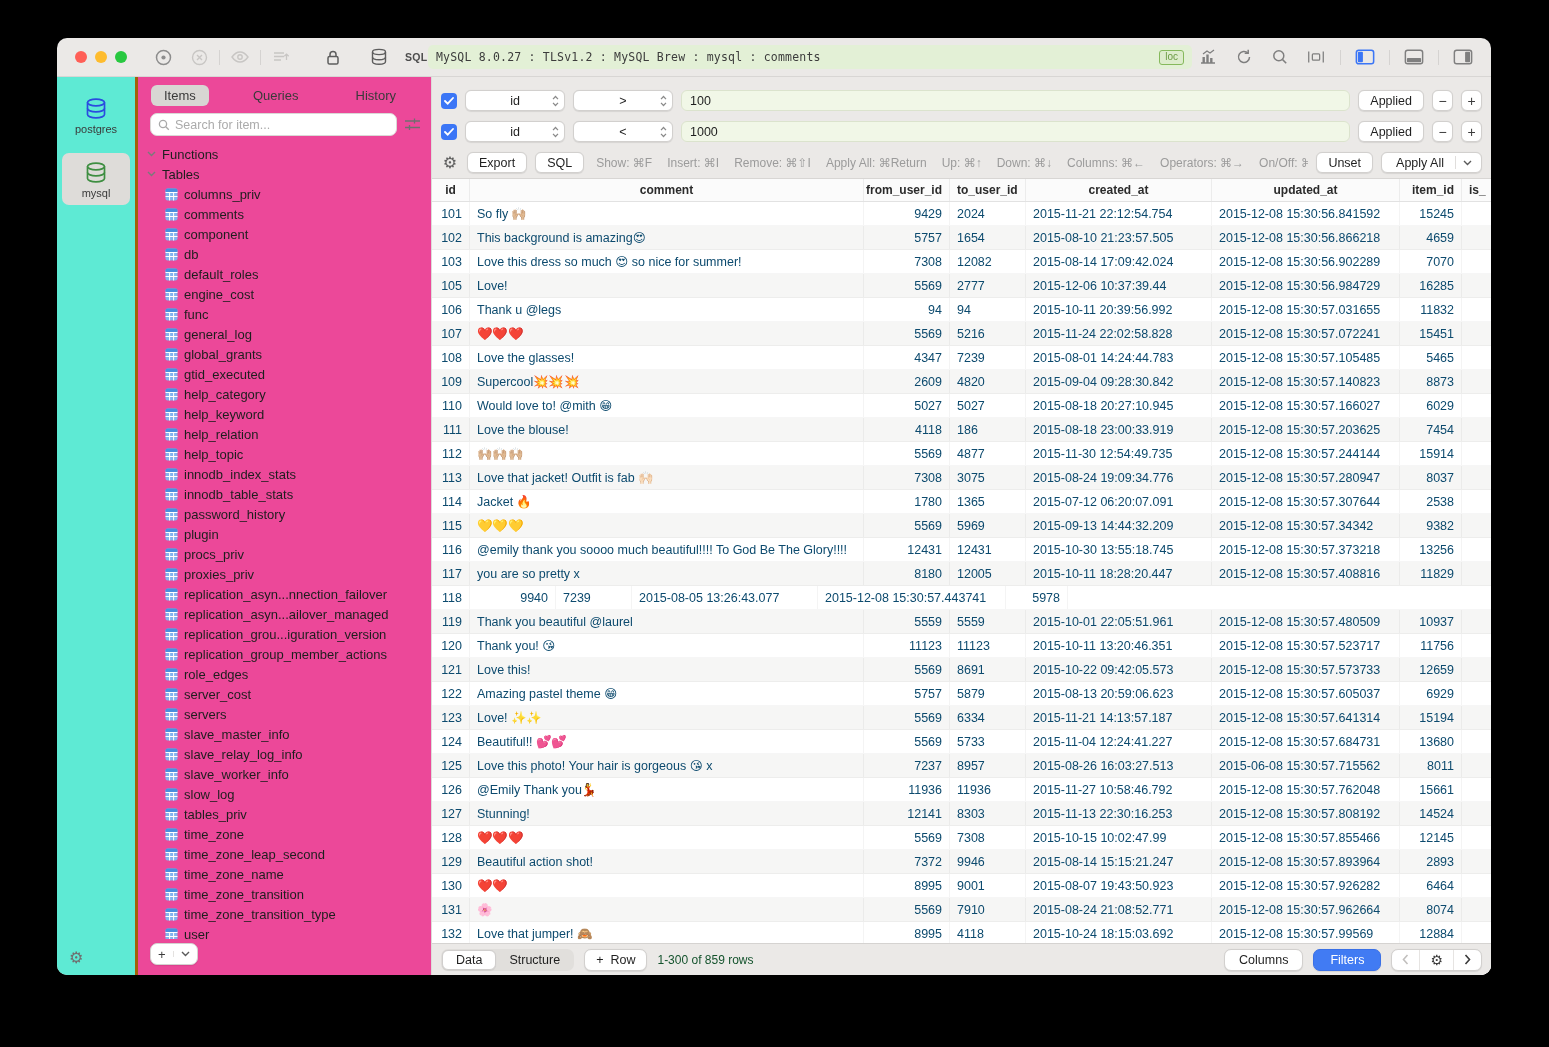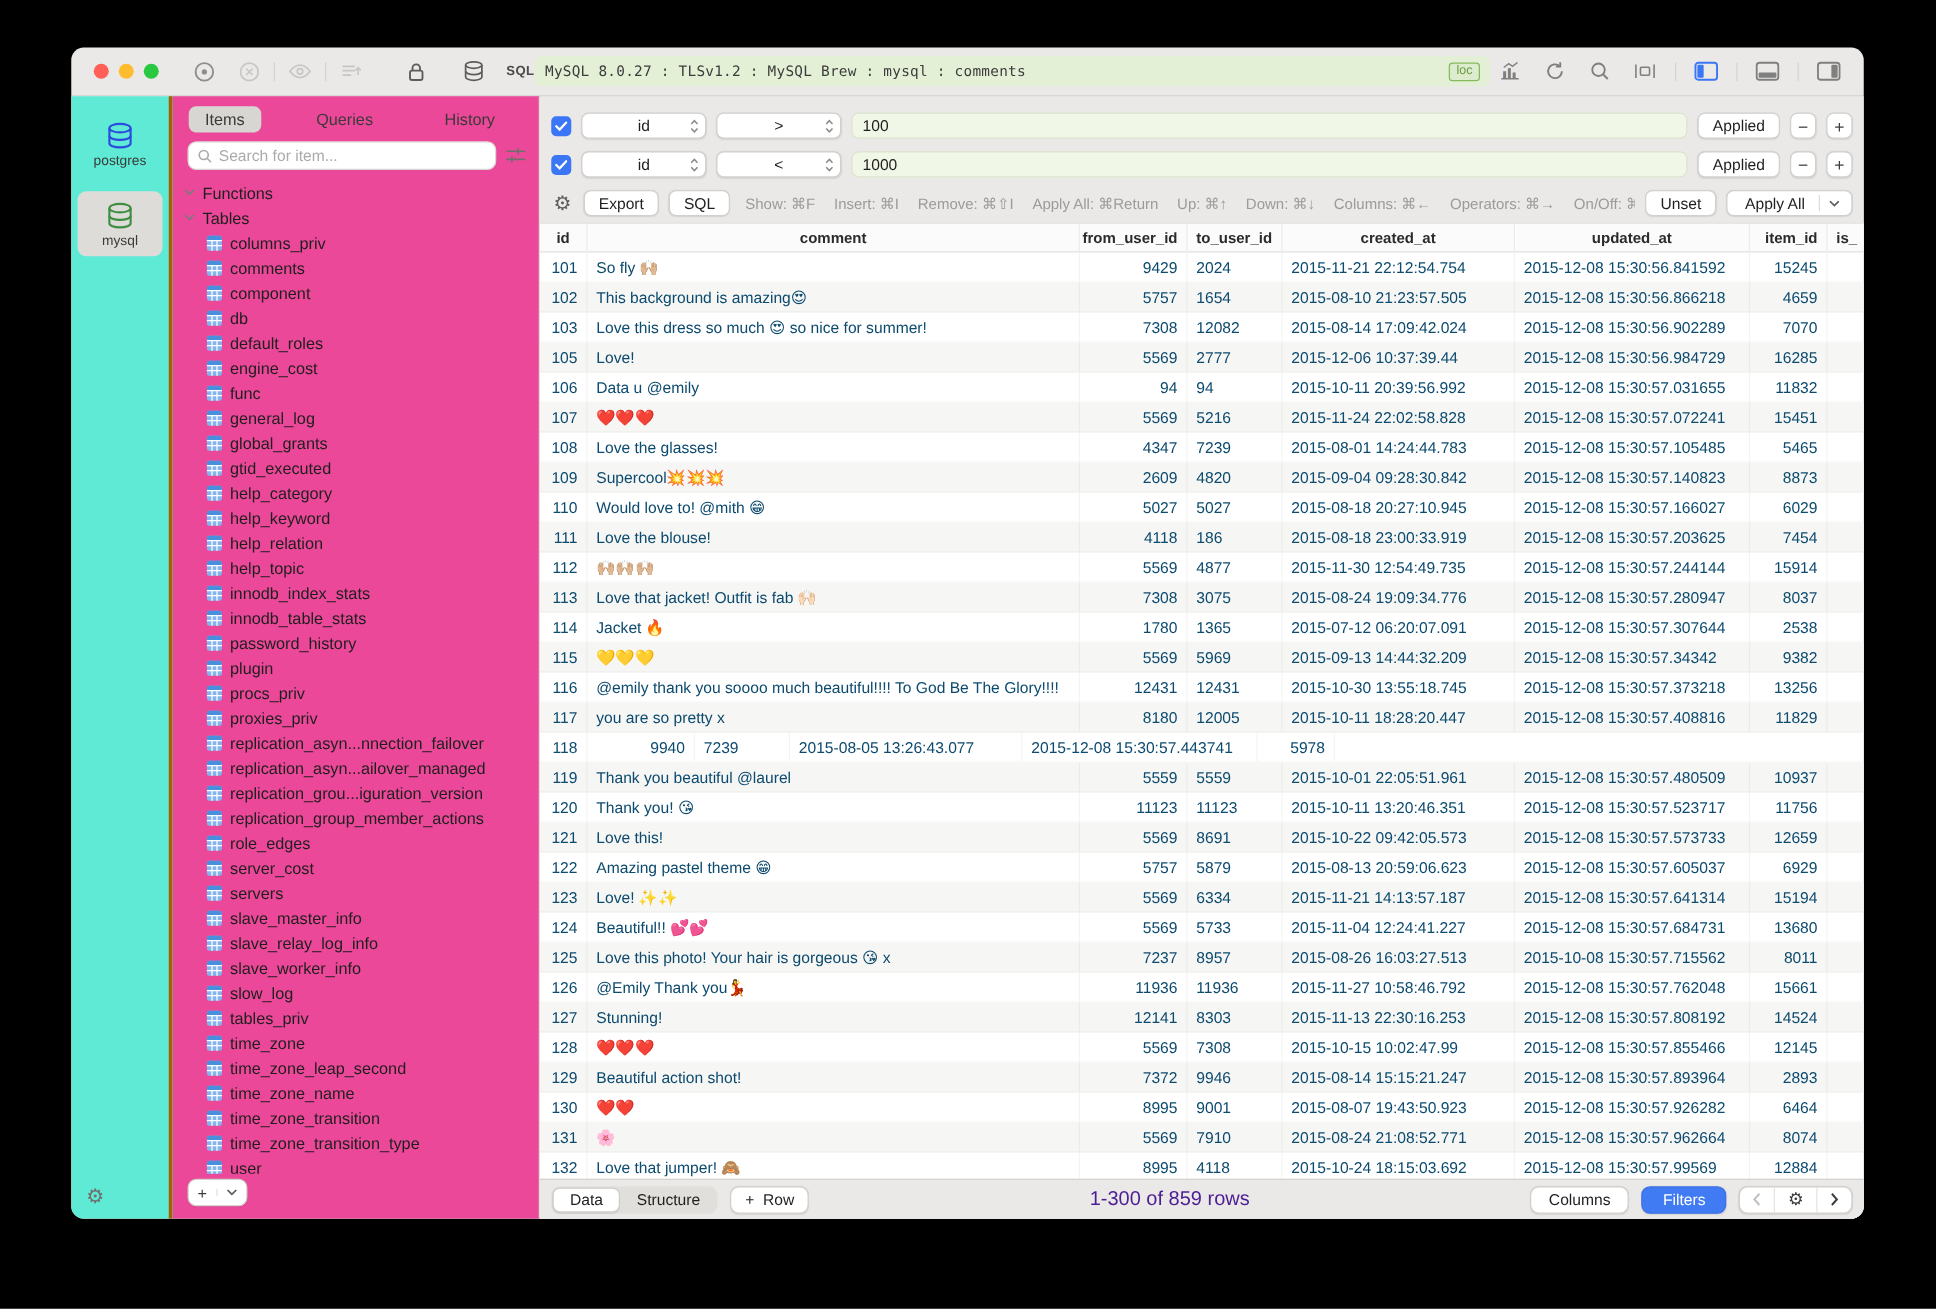--- a/index.html
+++ b/index.html
@@ -61,21 +61,21 @@
   .tbody{flex:1;overflow:hidden;}
   .tr{display:flex;height:24px;box-sizing:border-box;font-size:12.5px;color:#0c4a6e;border-bottom:1px solid rgba(0,0,0,.035);}
   .tr:nth-child(even){background:#f6f6f5;}
   .td{display:flex;align-items:center;border-right:1px solid rgba(0,0,0,.045);padding:0 7px;box-sizing:border-box;white-space:nowrap;overflow:hidden;flex:none;}
   
   .bottombar{height:32px;background:#ebe9e7;border-top:1px solid #d5d3d1;display:flex;align-items:center;padding:0 9px;gap:10px;flex:none;box-sizing:border-box;}
   .seg{display:flex;background:#e1dfdc;border-radius:7px;padding:1px;height:22px;box-sizing:border-box;}
   .seg .s{display:flex;align-items:center;justify-content:center;padding:0 13px;font-size:12.5px;color:#1f1f1f;border-radius:6px;box-sizing:border-box;}
   .seg .s.active{background:#fff;border:1px solid #d0cecd;box-shadow:0 .5px 1px rgba(0,0,0,.08);}
   .rowbtn{height:22px;gap:7px;border-radius:7px;}
-  .count{flex:1;text-align:center;font-size:16px;color:#4c1d95;}
+  .count{flex:1;font-size:12px;color:#14532d;}
   .blue-btn{background:#417bf3;border-color:#3a70e6;color:#fff;height:22px;border-radius:7px;padding:0 16px;}
   .white-btn{height:22px;border-radius:7px;padding:0 14px;}
   .nav-cluster{display:flex;align-items:center;height:22px;background:#fff;border:1px solid #d2d0ce;border-radius:7px;box-shadow:0 .5px 1px rgba(0,0,0,.09);box-sizing:border-box;}
   .nav-cluster .seg2{padding:0 10px;display:flex;align-items:center;height:100%;}
   .nav-cluster .seg2+.seg2{border-left:1px solid #e6e4e2;}
   svg{display:block;}
 </style>
 </head>
 <body>
 
@@ -760,21 +760,21 @@
               <div class="td" style="width: 394px; justify-content: flex-start;">Love!</div>
               <div class="td" style="width: 86px; justify-content: flex-end;">5569</div>
               <div class="td" style="width: 76px; justify-content: flex-start;">2777</div>
               <div class="td" style="width: 186px; justify-content: flex-start;">2015-12-06 10:37:39.44</div>
               <div class="td" style="width: 188px; justify-content: flex-start;">2015-12-08 15:30:56.984729</div>
               <div class="td" style="width: 62px; justify-content: flex-end;">16285</div>
               <div class="td" style="width: 34px; justify-content: flex-start; flex: 1 1 0%; border-right: none;"></div>
             </div>
             <div class="tr">
               <div class="td" style="width: 38px; justify-content: flex-end;">106</div>
-              <div class="td" style="width: 394px; justify-content: flex-start;">Data u @emily</div>
+              <div class="td" style="width: 394px; justify-content: flex-start;">Thank u @legs</div>
               <div class="td" style="width: 86px; justify-content: flex-end;">94</div>
               <div class="td" style="width: 76px; justify-content: flex-start;">94</div>
               <div class="td" style="width: 186px; justify-content: flex-start;">2015-10-11 20:39:56.992</div>
               <div class="td" style="width: 188px; justify-content: flex-start;">2015-12-08 15:30:57.031655</div>
               <div class="td" style="width: 62px; justify-content: flex-end;">11832</div>
               <div class="td" style="width: 34px; justify-content: flex-start; flex: 1 1 0%; border-right: none;"></div>
             </div>
             <div class="tr">
               <div class="td" style="width: 38px; justify-content: flex-end;">107</div>
               <div class="td" style="width: 394px; justify-content: flex-start;">❤️❤️❤️</div>
@@ -953,21 +953,21 @@
               <div class="td" style="width: 188px; justify-content: flex-start;">2015-12-08 15:30:57.684731</div>
               <div class="td" style="width: 62px; justify-content: flex-end;">13680</div>
               <div class="td" style="width: 34px; justify-content: flex-start; flex: 1 1 0%; border-right: none;"></div>
             </div>
             <div class="tr">
               <div class="td" style="width: 38px; justify-content: flex-end;">125</div>
               <div class="td" style="width: 394px; justify-content: flex-start;">Love this photo! Your hair is gorgeous 😘 x</div>
               <div class="td" style="width: 86px; justify-content: flex-end;">7237</div>
               <div class="td" style="width: 76px; justify-content: flex-start;">8957</div>
               <div class="td" style="width: 186px; justify-content: flex-start;">2015-08-26 16:03:27.513</div>
-              <div class="td" style="width: 188px; justify-content: flex-start;">2015-10-08 15:30:57.715562</div>
+              <div class="td" style="width: 188px; justify-content: flex-start;">2015-06-08 15:30:57.715562</div>
               <div class="td" style="width: 62px; justify-content: flex-end;">8011</div>
               <div class="td" style="width: 34px; justify-content: flex-start; flex: 1 1 0%; border-right: none;"></div>
             </div>
             <div class="tr">
               <div class="td" style="width: 38px; justify-content: flex-end;">126</div>
               <div class="td" style="width: 394px; justify-content: flex-start;">@Emily Thank you💃</div>
               <div class="td" style="width: 86px; justify-content: flex-end;">11936</div>
               <div class="td" style="width: 76px; justify-content: flex-start;">11936</div>
               <div class="td" style="width: 186px; justify-content: flex-start;">2015-11-27 10:58:46.792</div>
               <div class="td" style="width: 188px; justify-content: flex-start;">2015-12-08 15:30:57.762048</div>

